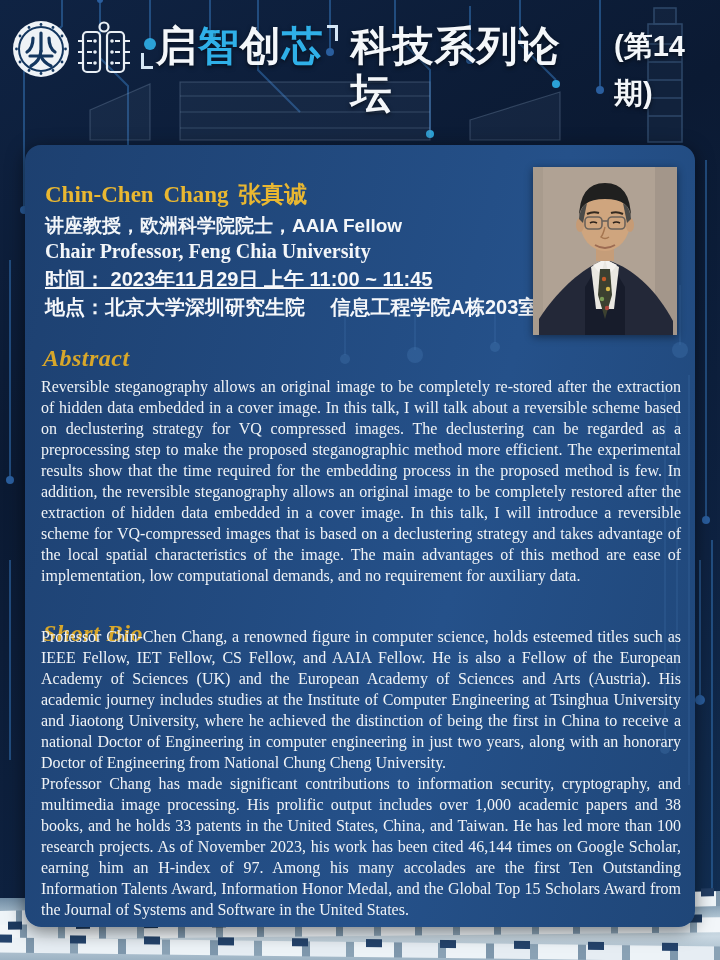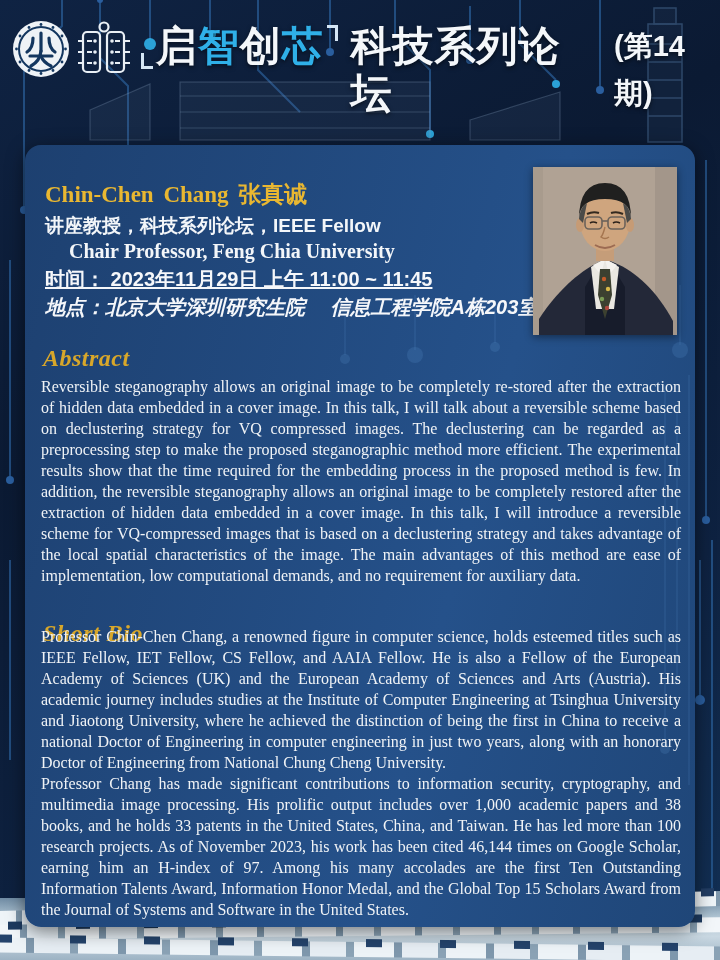--- a/index.html
+++ b/index.html
@@ -58,23 +58,23 @@
     border-radius:16px;
     background:linear-gradient(105deg,#1d4070 0%,#25518a 62%,#1f4678 100%);
     box-shadow:0 4px 18px rgba(0,0,0,.5);
   }
   .panel-deco{position:absolute;left:0;top:0;width:670px;height:782px;z-index:0;opacity:.45;}
 
   .speaker-name{position:absolute;left:20px;top:34px;font-family:"Liberation Serif","DejaVu Serif",serif;
     font-weight:bold;font-size:23px;color:#e9b731;word-spacing:4px;z-index:2;}
   .speaker-titles-cn{position:absolute;left:20px;top:68px;font-weight:bold;font-size:19px;color:#f3f6f9;z-index:2;}
   .speaker-title-en{position:absolute;left:20px;top:95px;font-family:"Liberation Serif","DejaVu Serif",serif;
-    font-weight:bold;font-size:20px;color:#f3f6f9;z-index:2;margin-left:24px;}
+    font-weight:bold;font-size:20px;color:#f3f6f9;z-index:2;}
   .speaker-time{position:absolute;left:20px;top:121px;font-weight:bold;font-size:20px;color:#f5f7fa;z-index:2;text-decoration:underline;}
-  .speaker-venue{position:absolute;left:20px;top:149px;font-weight:bold;font-size:20px;color:#f5f7fa;z-index:2;font-style:italic;}
+  .speaker-venue{position:absolute;left:20px;top:149px;font-weight:bold;font-size:20px;color:#f5f7fa;z-index:2;}
 
   .photo{position:absolute;left:508px;top:22px;width:144px;height:168px;z-index:2;
     box-shadow:0 2px 8px rgba(0,0,0,.45);}
 
   .section-heading{position:absolute;left:18px;font-family:"Liberation Serif","DejaVu Serif",serif;
     font-style:italic;font-weight:bold;font-size:24px;color:#d8a72a;z-index:2;letter-spacing:.5px;text-align:right;}
   .abstract-heading{top:200px;}
   .bio-heading{top:436px;margin-top:39px;}
 
   .body-text{position:absolute;left:16px;width:640px;z-index:2;
@@ -219,21 +219,21 @@
       <g fill="rgba(110,170,230,0.35)">
         <circle cx="390" cy="210" r="8"></circle>
           <circle cx="655" cy="205" r="8"></circle>
         <circle cx="320" cy="214" r="5"></circle>
           <circle cx="470" cy="202" r="5"></circle>
         <circle cx="640" cy="604" r="5"></circle>
       </g>
     </svg>
 
     <div class="speaker-name">Chin-Chen Chang 张真诚</div>
-    <div class="speaker-titles-cn">讲座教授，科技系列论坛，IEEE Fellow</div>
+    <div class="speaker-titles-cn">讲座教授，欧洲科学院院士，AAIA Fellow</div>
     <div class="speaker-title-en">Chair Professor, Feng Chia University</div>
     <div class="speaker-time">时间：  2023年11月29日 上午 11:00 ~ 11:45</div>
     <div class="speaker-venue">地点：北京大学深圳研究生院　 信息工程学院A栋203室</div>
 
     <svg class="photo" viewBox="0 0 144 168" xmlns="http://www.w3.org/2000/svg">
       <rect width="144" height="168" fill="#b0a294"></rect>
       <rect x="122" width="22" height="168" fill="#a3968a"></rect>
       <rect x="0" width="10" height="168" fill="#a89b8d"></rect>
       <path d="M6 168 V152 C28 118 52 102 64 96 L72 92 L82 96 C102 104 124 124 140 154 V168 Z" fill="#232838"></path>
       <path d="M52 168 V120 L64 100 L72 96 L80 100 L92 120 V168 Z" fill="#171c2b"></path>

